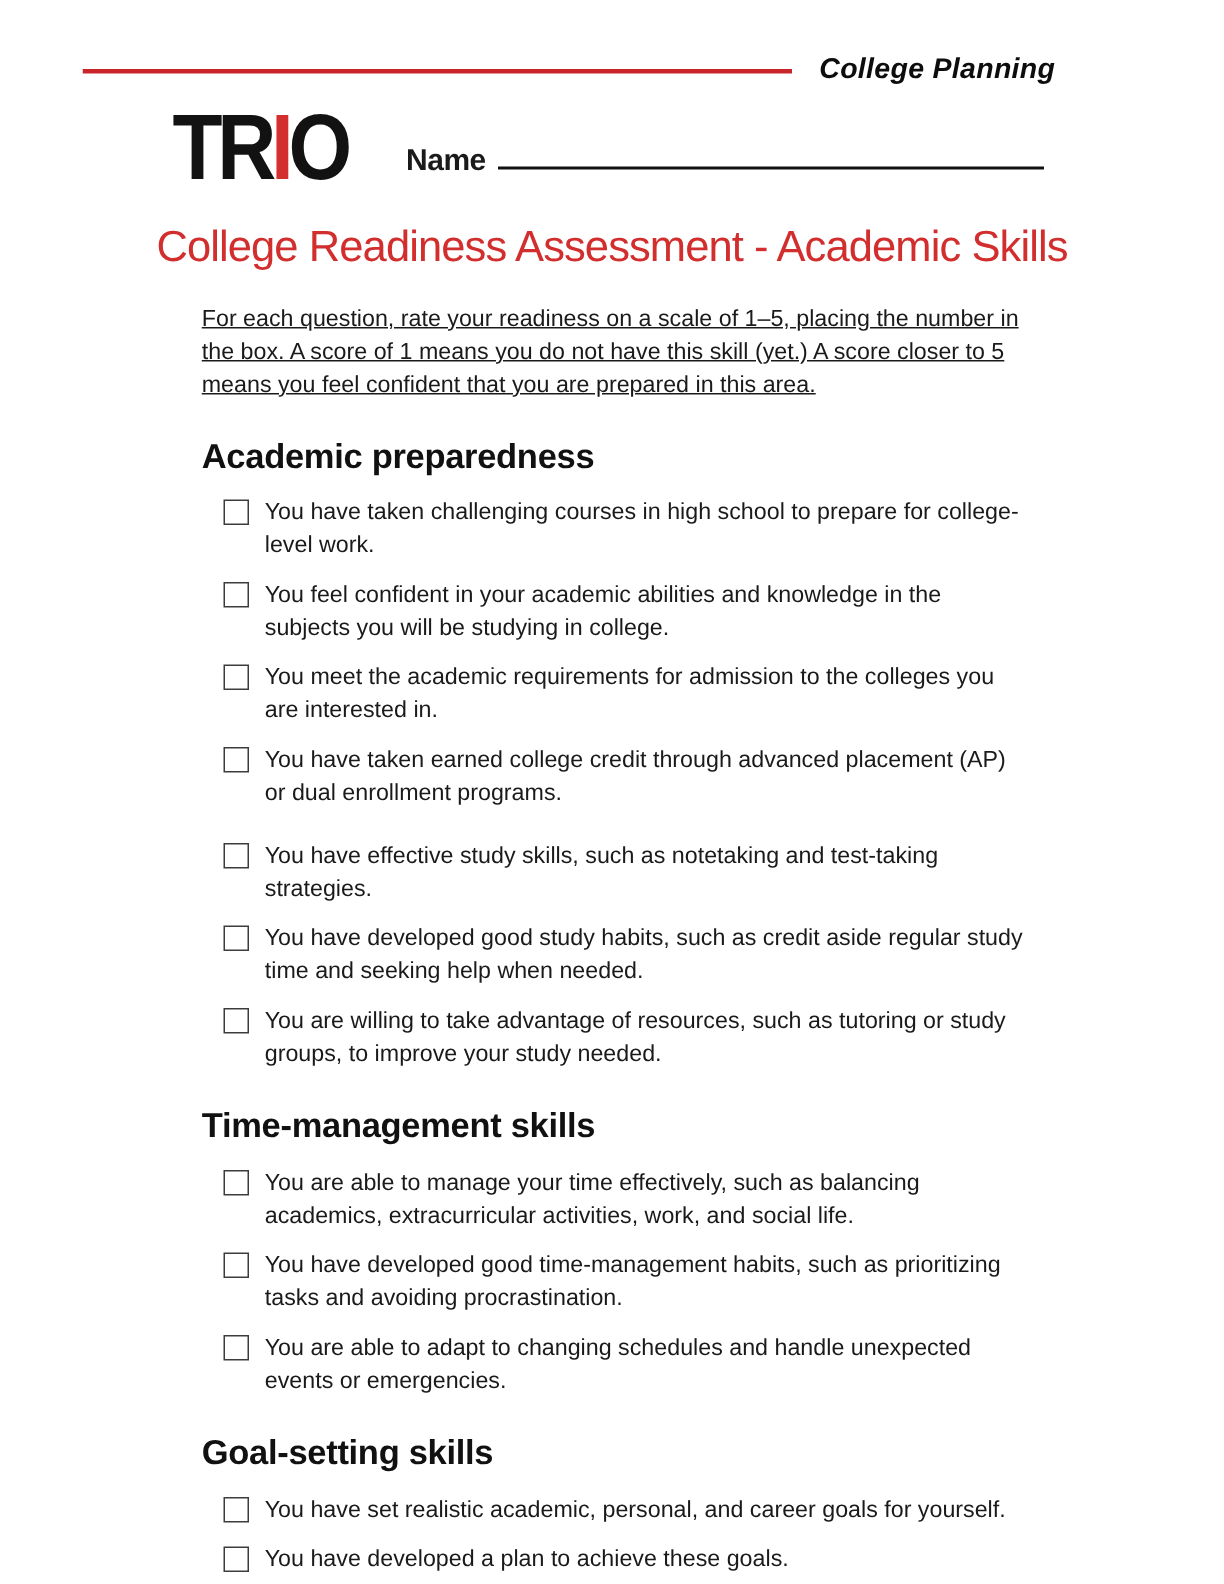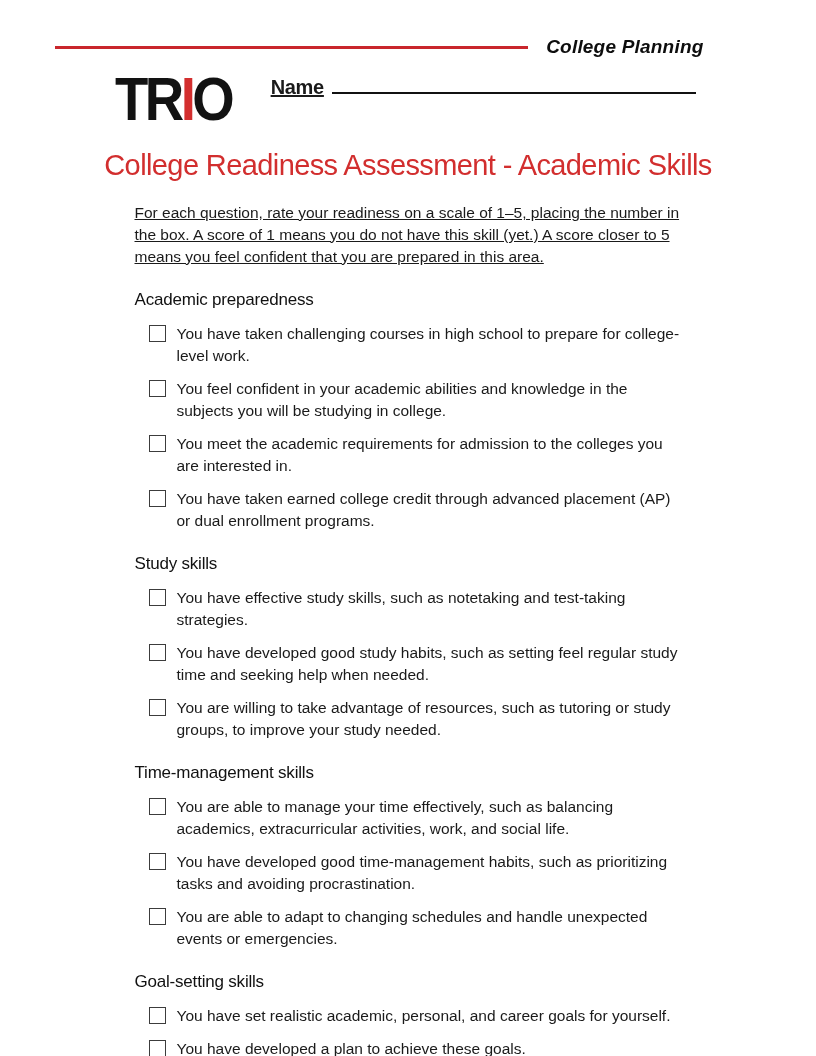--- a/index.html
+++ b/index.html
@@ -43,41 +43,40 @@
     font-weight: bold;
     font-style: italic;
     letter-spacing: 0.2px;
     color: #0d0d0d;
     white-space: nowrap;
   }
 
   
   .logo-row {
     display: flex;
-    align-items: flex-start;
+    align-items: flex-end;
     margin: 16px 66px 0 60px;
   }
   .logo {
     font-size: 62px;
     font-weight: bold;
     letter-spacing: -4px;
     line-height: 0.82;
     color: #121212;
     transform: scaleX(0.88);
     transform-origin: left bottom;
     white-space: nowrap;
   }
   .logo .logo-i { color: var(--logo-red); }
   .name-block {
     display: flex;
     align-items: baseline;
     flex: 1;
     margin-left: 24px;
     margin-bottom: 6px;
-    text-decoration: underline;
   }
   .name-label {
     font-size: 20px;
     font-weight: bold;
     letter-spacing: -0.3px;
     white-space: nowrap;
   }
   .name-line {
     flex: 1;
     margin-left: 8px;
@@ -107,22 +106,22 @@
     max-width: 660px;
   }
   .instructions {
     margin-bottom: 8px;
     max-width: 655px;
     text-decoration: underline;
   }
 
   .section { margin-top: 20px; }
   .section-heading {
-    font-size: 17px;
-    font-weight: normal;
+    font-size: 23px;
+    font-weight: bold;
     letter-spacing: -0.2px;
     color: #111;
     margin-bottom: 11px;
   }
   .item {
     display: flex;
     align-items: flex-start;
     margin: 0 0 11px 14px;
   }
   .checkbox {
@@ -181,30 +180,29 @@
   </div>
 
   <div class="item">
     <span class="checkbox"></span>
     <span class="item-text">You have taken earned college credit through advanced placement (AP) or dual enrollment programs.</span>
   </div>
 </div>
   </div>
 
   <div class="section">
-    <div class="section-heading">Study skills</div>
     <div>
   <div class="item">
     <span class="checkbox"></span>
     <span class="item-text">You have effective study skills, such as notetaking and test-taking strategies.</span>
   </div>
 
   <div class="item">
     <span class="checkbox"></span>
-    <span class="item-text">You have developed good study habits, such as setting feel regular study time and seeking help when needed.</span>
+    <span class="item-text">You have developed good study habits, such as credit aside regular study time and seeking help when needed.</span>
   </div>
 
   <div class="item">
     <span class="checkbox"></span>
     <span class="item-text">You are willing to take advantage of resources, such as tutoring or study groups, to improve your study needed.</span>
   </div>
 </div>
   </div>
 
   <div class="section">

